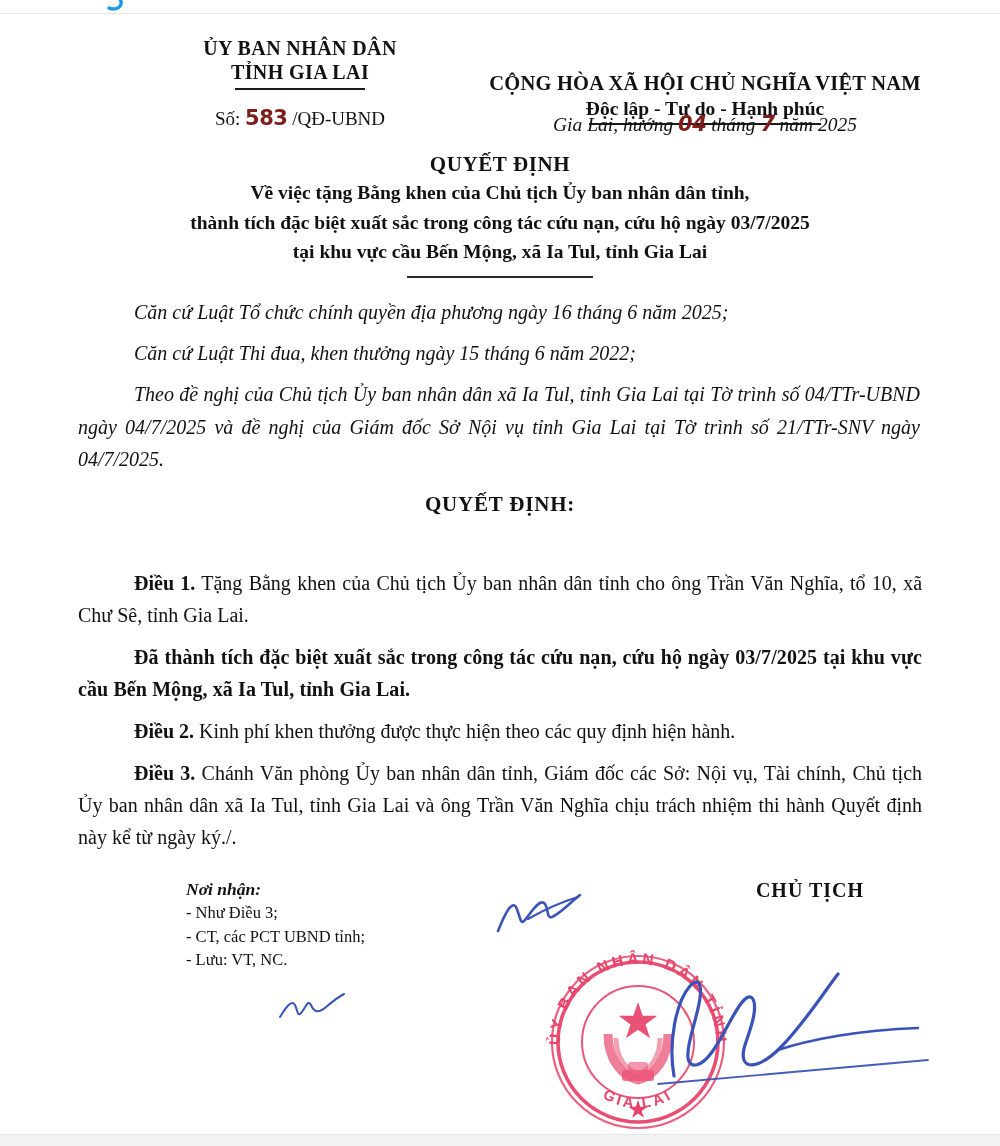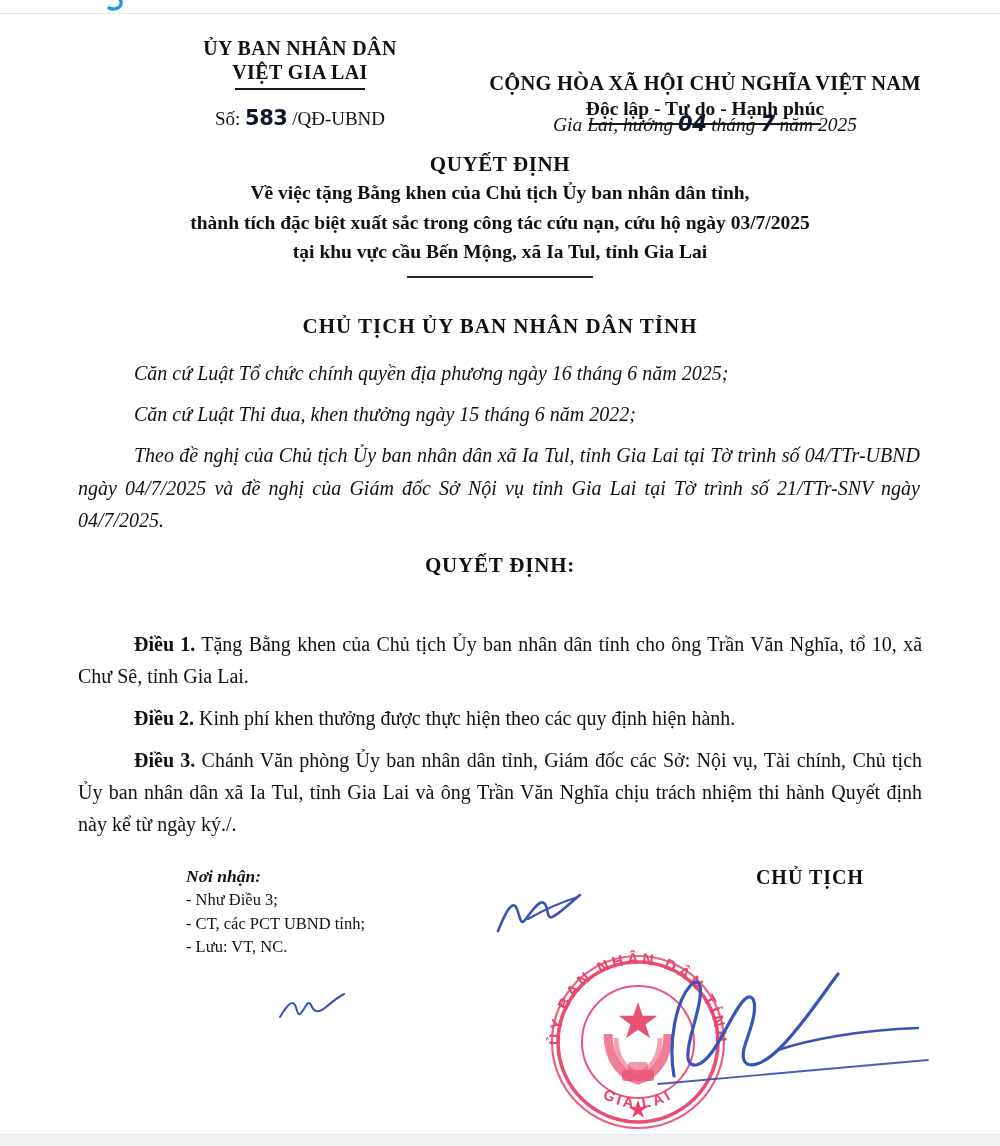--- a/index.html
+++ b/index.html
@@ -80,21 +80,21 @@
     position: absolute;
     left: 150px;
     top: 92px;
     width: 300px;
     text-align: center;
     font-size: 19px;
     white-space: nowrap;
   }
   .hand {
     font-family: "DejaVu Sans", sans-serif;
-    color: #0f172a;
+    color: #7f1d1d;
     font-weight: bold;
     font-size: 21px;
     letter-spacing: -0.5px;
   }
 
   .nation-block {
     position: absolute;
     left: 455px;
     top: 22px;
     width: 500px;
@@ -255,21 +255,21 @@
     </svg>
   </div>
 </div>
 
 <div id="doc">
 
   <div class="header">
 
     <div class="org-block">
       <div class="org-line">ỦY BAN NHÂN DÂN</div>
-      <div class="org-line">VIỆT GIA LAI</div>
+      <div class="org-line">TỈNH GIA LAI</div>
       <div class="org-rule"></div>
     </div>
 
     <div class="so-line">
       <span>Số:</span>
       <span class="hand">583</span>
       <span>/QĐ-UBND</span>
     </div>
 
     <div class="nation-block">
@@ -288,32 +288,32 @@
   </div>
 
   <div class="title-block">
     <div class="title-main">QUYẾT ĐỊNH</div>
     <div class="title-sub">Về việc tặng Bằng khen của Chủ tịch Ủy ban nhân dân tỉnh,</div>
     <div class="title-sub">thành tích đặc biệt xuất sắc trong công tác cứu nạn, cứu hộ ngày 03/7/2025</div>
     <div class="title-sub">tại khu vực cầu Bến Mộng, xã Ia Tul, tỉnh Gia Lai</div>
     <div class="title-rule"></div>
   </div>
 
-  <div class="authority">CHỦ TỊCH ỦY BAN NHÂN DÂN TỈNH</div>
 
   <div class="preamble">
     <p>Căn cứ Luật Tổ chức chính quyền địa phương ngày 16 tháng 6 năm 2025;</p>
     <p>Căn cứ Luật Thi đua, khen thưởng ngày 15 tháng 6 năm 2022;</p>
     <p class="last">Theo đề nghị của Chủ tịch Ủy ban nhân dân xã Ia Tul, tỉnh Gia Lai tại Tờ trình số 04/TTr-UBND ngày 04/7/2025 và đề nghị của Giám đốc Sở Nội vụ tỉnh Gia Lai tại Tờ trình số 21/TTr-SNV ngày 04/7/2025.</p>
   </div>
 
   <div class="decide">QUYẾT ĐỊNH:</div>
 
   <div class="articles">
     <p><span class="art-label">Điều 1.</span><span> Tặng Bằng khen của Chủ tịch Ủy ban nhân dân tỉnh cho ông Trần Văn Nghĩa, tổ 10, xã Chư Sê, tỉnh Gia Lai.</span></p>
+    <p><span class="art-strong">Đã thành tích đặc biệt xuất sắc trong công tác cứu nạn, cứu hộ ngày 03/7/2025 tại khu vực cầu Bến Mộng, xã Ia Tul, tỉnh Gia Lai.</span></p>
     <p><span class="art-label">Điều 2.</span><span> Kinh phí khen thưởng được thực hiện theo các quy định hiện hành.</span></p>
     <p><span class="art-label">Điều 3.</span><span> Chánh Văn phòng Ủy ban nhân dân tỉnh, Giám đốc các Sở: Nội vụ, Tài chính, Chủ tịch Ủy ban nhân dân xã Ia Tul, tỉnh Gia Lai và ông Trần Văn Nghĩa chịu trách nhiệm thi hành Quyết định này kể từ ngày ký./.</span></p>
   </div>
 
   <div class="sig-area">
 
     <div class="recipients">
       <div class="rh">Nơi nhận:</div>
       <div class="ri">- Như Điều 3;</div>
       <div class="ri">- CT, các PCT UBND tỉnh;</div>

